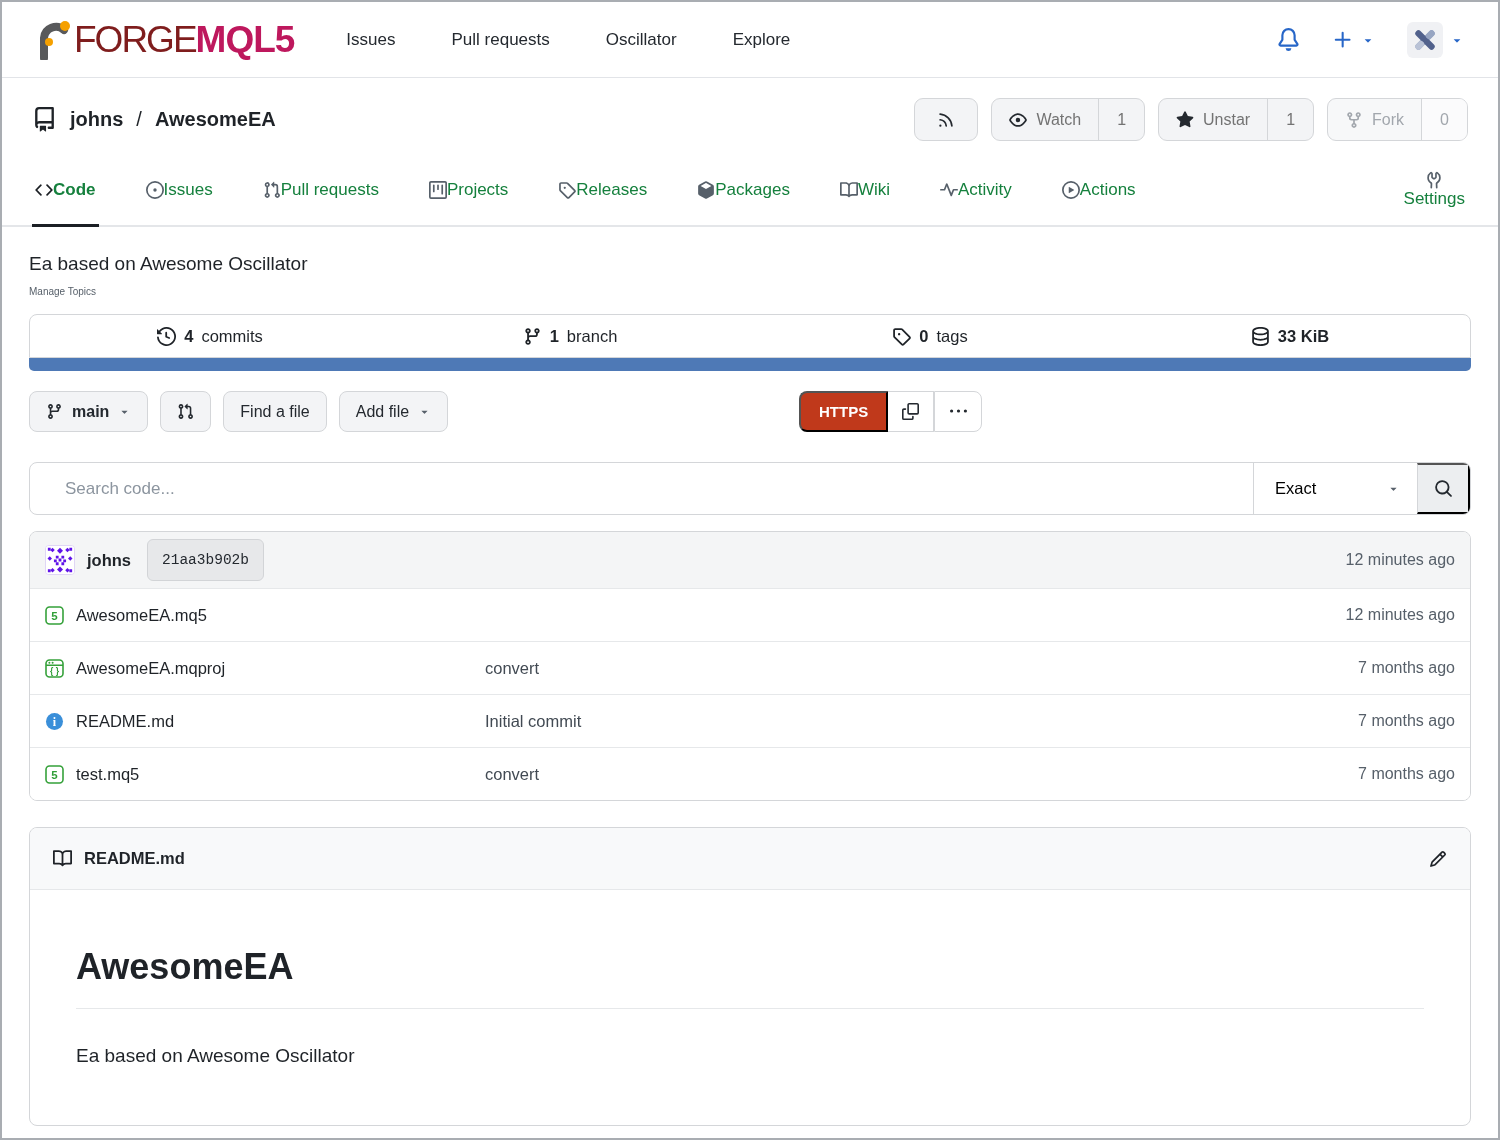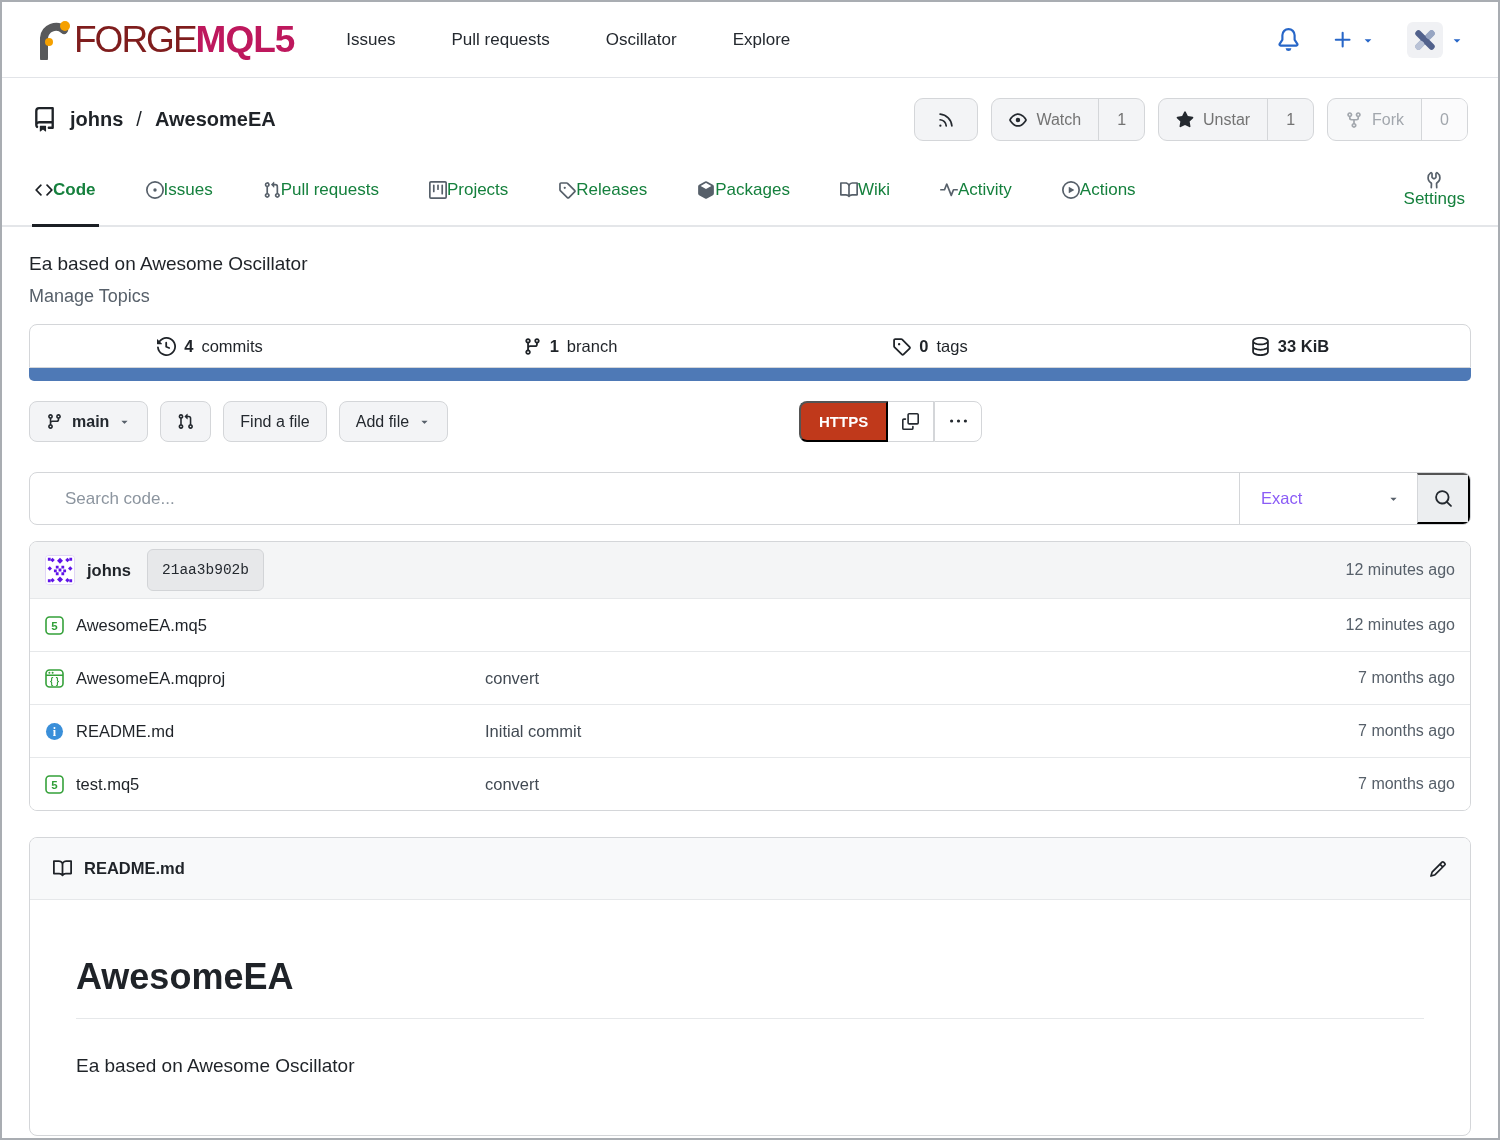--- a/index.html
+++ b/index.html
@@ -40,40 +40,40 @@
   .repo-tabs { display:flex; gap:44px; padding:0 30px; border-bottom:2px solid #e4e6e9; }
   .tab { display:flex; align-items:center; gap:0; padding:14px 3px 15px; font-size:17px; color:#15803d; text-decoration:none; margin-bottom:-2px; border-bottom:3px solid transparent; cursor:pointer; }
   .tab svg path { fill:#57606a; }
   .tab.active { font-weight:700; border-bottom-color:#1b1f24; }
   .tab.active svg path { fill:#1b1f24; }
   .tab-settings { margin-left:auto;flex-direction:column; }
 
   
   .content { padding:0 27px; }
   .desc { margin-top:26px; font-size:19px; color:#1f2328; }
-  .manage-topics { margin-top:11px; font-size:18px; color:#57606a; cursor:pointer; }
+  .manage-topics { margin-top:11px; font-size:10px; color:#57606a; cursor:pointer; }
 
   .stats { margin-top:17px; display:flex; align-items:center; height:44px; border:1px solid #d4d6d9; border-radius:8px 8px 0 0; }
   .stat { flex:1; display:flex; align-items:center; justify-content:center; gap:8px; font-size:16.5px; color:#1f2328; cursor:pointer; }
   .stat b { font-weight:700; }
   .lang-bar { height:13px; background:#4e79b6; border-radius:0 0 5px 5px; cursor:pointer; }
 
   .branch-row { margin-top:20px; display:flex; align-items:center; gap:12px; }
   .btn { height:41px; display:inline-flex; align-items:center; gap:9px; padding:18px 16px; background:#f3f4f6; border:1px solid #d4d6d9; border-radius:8px; font-size:16px; color:#24292f; cursor:pointer; }
   .btn-main { font-weight:600; }
   .clone-group { margin-left:auto; display:flex; height:41px; width:672px; }
   .https-btn { background:#c0391b; color:#fff; font-weight:600; font-size:15px; padding:0 18px; border-radius:8px 0 0 8px; display:flex; align-items:center; cursor:pointer; }
   .clone-input { flex:1; min-width:0; border:1px solid #d4d6d9; border-left:none; border-right:none; font-size:16px; padding:0 15px; color:#1f2328; background:#fff; outline:none; font-family:"Liberation Sans","DejaVu Sans",sans-serif; }
   .copy-btn { width:46px; border:1px solid #d4d6d9; border-left:none; background:#fff; display:flex; align-items:center; justify-content:center; cursor:pointer; }
   .kebab-btn { width:48px; border:1px solid #d4d6d9; background:#fff; border-radius:0 8px 8px 0; display:flex; align-items:center; justify-content:center; cursor:pointer; }
 
   .search-row { margin-top:30px; display:flex; height:53px; border:1px solid #d4d6d9; border-radius:8px; overflow:hidden; background:#fff;padding-left:16px; }
   .search-input { flex:1; border:none; outline:none; padding:0 19px; font-size:17px; color:#1f2328; font-family:"Liberation Sans","DejaVu Sans",sans-serif; }
   .search-input::placeholder { color:#8c959f; }
-  .search-mode { width:178px; border-left:1px solid #d4d6d9; display:flex; align-items:center; justify-content:space-between; padding:0 17px 0 21px; font-size:16.5px; color:#8b5cf6; cursor:pointer; }
+  .search-mode { width:164px; border-left:1px solid #d4d6d9; display:flex; align-items:center; justify-content:space-between; padding:0 17px 0 21px; font-size:16.5px; color:#000000; cursor:pointer; }
   .search-btn { width:53px; background:#eceef0; border-left:1px solid #d4d6d9; display:flex; align-items:center; justify-content:center; cursor:pointer; }
 
   .file-table { margin-top:16px; border:1px solid #d4d6d9; border-radius:8px; overflow:hidden; font-size:16.5px; }
   .commit-row { display:flex; align-items:center; gap:12px; background:#f4f5f6; padding:0 15px; height:56px; }
   .commit-author { font-weight:700; color:#1f2328; cursor:pointer; }
   .hash-pill { font-family:"Liberation Mono","DejaVu Sans Mono",monospace; font-size:14.5px; background:#e7e8ea; border:1px solid #d2d4d7; border-radius:6px; padding:12px 14px; margin-left:4px; color:#24292f; cursor:pointer; }
   .commit-time { margin-left:auto; color:#57606a; font-size:16px; }
   .identicon { width:30px; height:30px; border-radius:4px; border:1px solid #e0d6f5; background:#fff; }
   .file-row { display:grid; grid-template-columns:440px 1fr 210px; align-items:center; height:53px; padding:0 15px; border-top:1px solid #e6e8ea; background:#fff; }
   .file-name { display:flex; align-items:center; gap:12px; color:#1f2328; cursor:pointer; }

